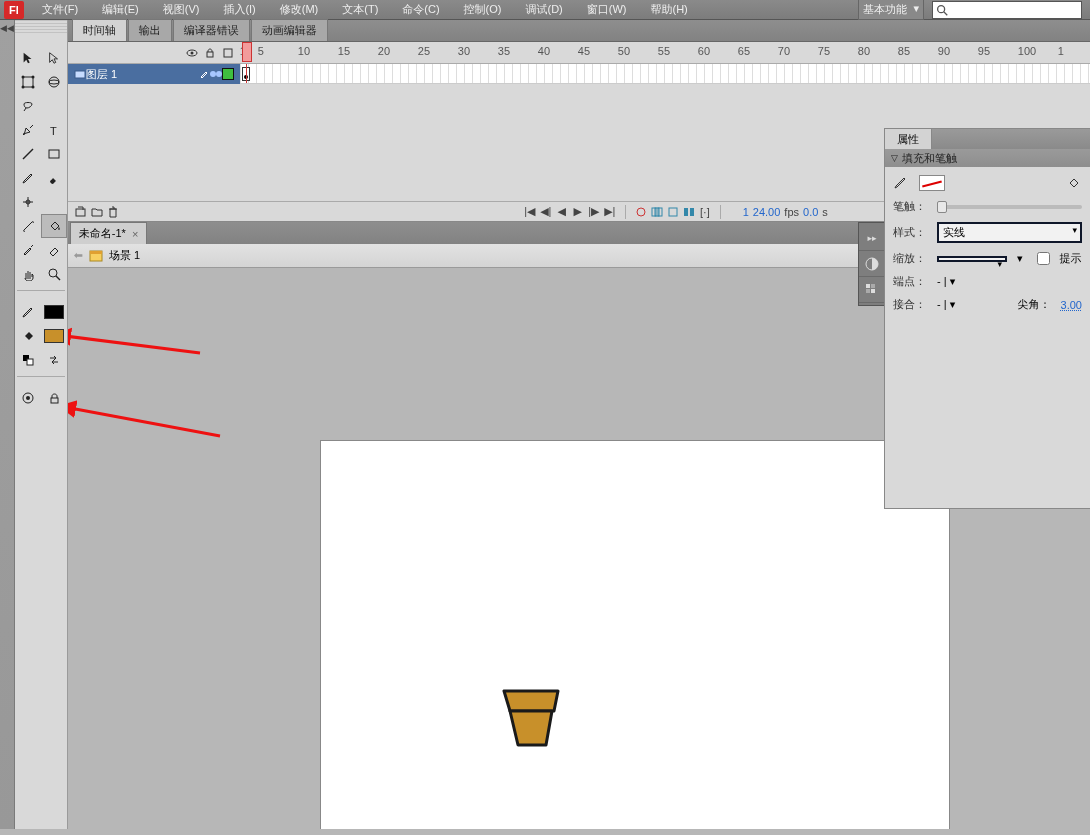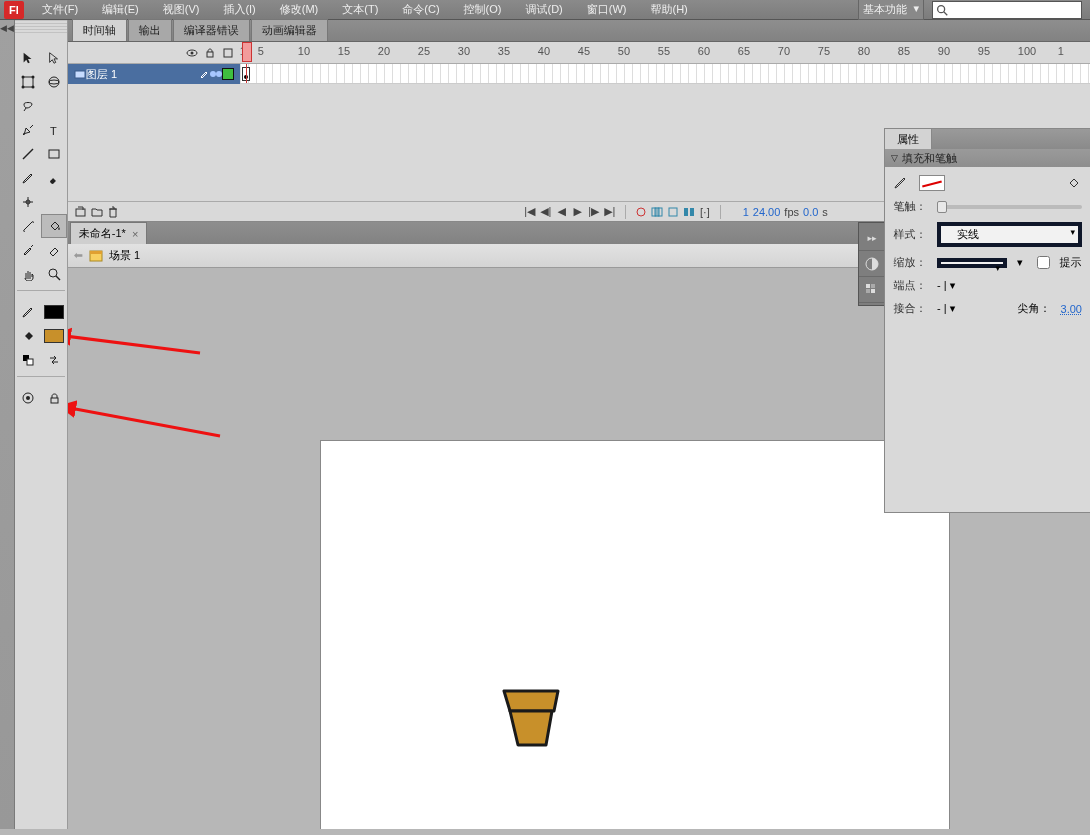--- a/index.html
+++ b/index.html
@@ -57,29 +57,29 @@
 .stage{position:absolute;left:252px;top:172px;width:630px;height:500px;background:#fff;border:1px solid #888}
 .cup{position:absolute;left:175px;top:244px}
 .annot{position:absolute;pointer-events:none}
 .dockstrip{position:absolute;right:204px;top:222px;width:28px;background:#7e7e7e;border:1px solid #555;padding:2px 0}
 .dockstrip .dcell{width:26px;height:26px;display:flex;align-items:center;justify-content:center;border-bottom:1px solid #6a6a6a}
 .rightpanel{position:absolute;right:0;top:128px;width:206px;background:#d9d9d9;border:1px solid #888;border-right:none}
 .rphead{height:20px;background:linear-gradient(#9a9a9a,#8a8a8a);display:flex;align-items:center}
 .rptab{padding:2px 12px;background:#d3d3d3;border-right:1px solid #888;height:100%;display:flex;align-items:center}
 .rpbody{padding:8px}
 .rpline{display:flex;align-items:center;gap:10px;margin-bottom:8px}
-.rpline .lbl{width:34px;text-align:center;color:#333}
+.rpline .lbl{width:34px;text-align:left;color:#333}
 .rpline .val{flex:1}
 .section-h{height:18px;background:linear-gradient(#9a9a9a,#8e8e8e);color:#222;display:flex;align-items:center;padding:0 6px;gap:4px}
 .section-h:before{content:"▽";font-size:9px}
 .stroke-swatch{width:26px;height:16px;background:#fff;border:1px solid #888;position:relative}
 .stroke-swatch:after{content:"";position:absolute;left:2px;top:7px;right:2px;height:2px;background:#d00;transform:rotate(-15deg)}
 .slider{flex:1;height:4px;background:#bbb;position:relative;border-radius:2px}
 .slider .thumb{position:absolute;left:0;top:-4px;width:10px;height:12px;background:#e8e8e8;border:1px solid #888;border-radius:2px}
-.dd{border:4px solid #0f172a;background:#f2f2f2;padding:1px 14px 1px 16px;position:relative;min-width:60px}
+.dd{border:2px solid #0f172a;background:#f2f2f2;padding:1px 14px 1px 4px;position:relative;min-width:60px}
 .dd:after{content:"▾";position:absolute;right:3px;font-size:9px}
 svg{display:block}
 </style>
 </head>
 <body>
 
 <div class="topbar">
   <div class="app-icon">Fl</div>
   <div class="menu">
     <span>文件(F)</span>

